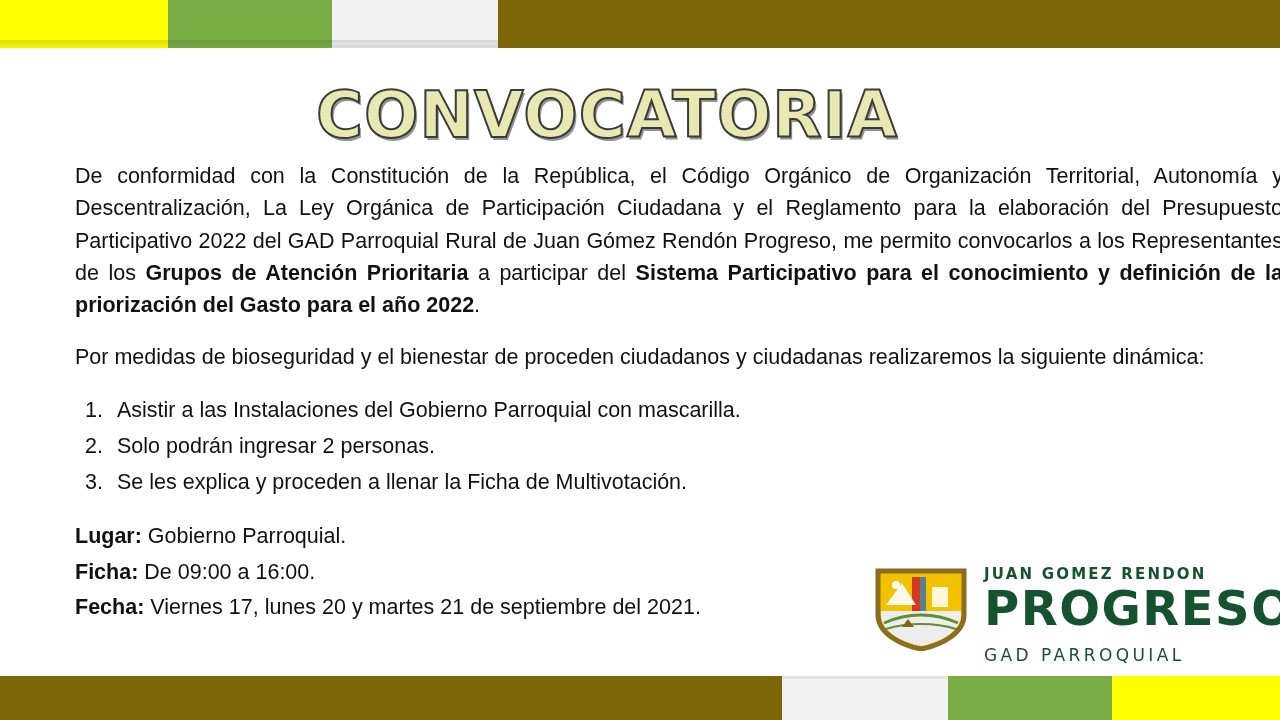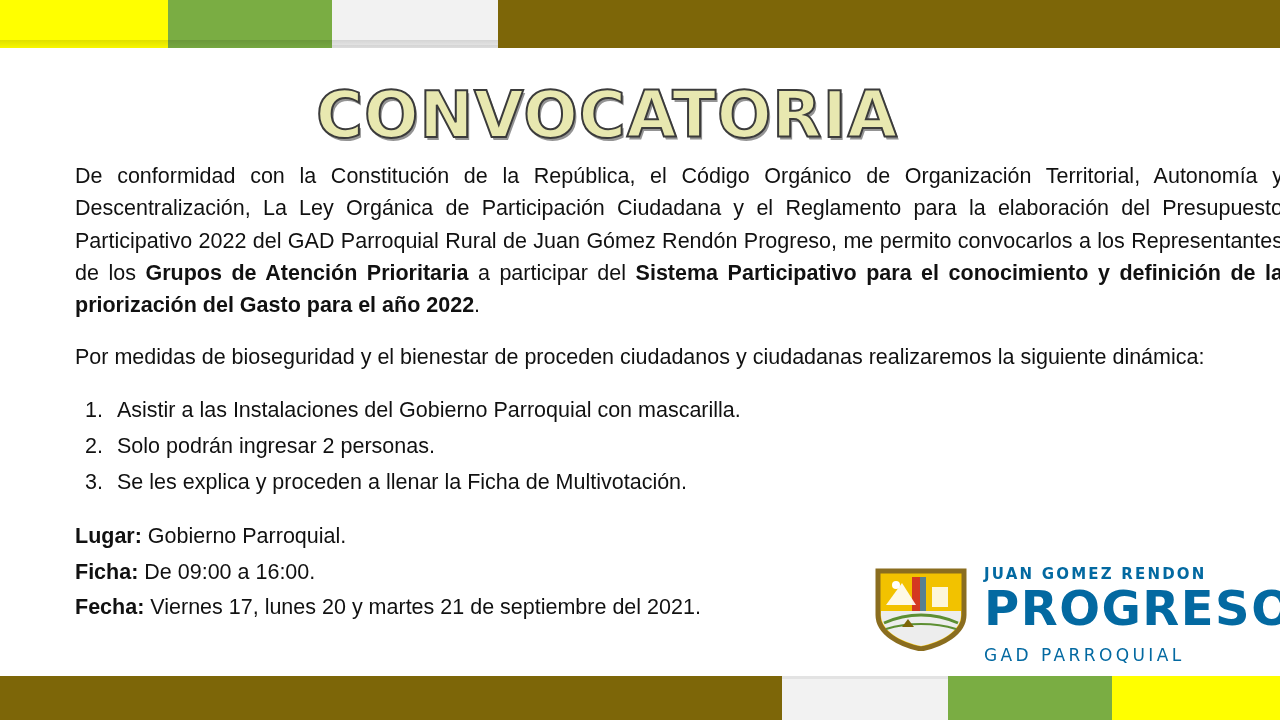--- a/index.html
+++ b/index.html
@@ -114,21 +114,21 @@
   .shield {
     position: absolute;
     left: 0; top: 0;
     width: 98px; height: 86px;
   }
   .logo-text {
     position: absolute;
     left: 112px;
     top: 2px;
     width: 268px;
-    color: #0369a1;
+    color: #14532d;
     font-family: "DejaVu Sans", sans-serif;
   }
   .logo-line1 {
     font-size: 15px;
     font-weight: bold;
     letter-spacing: 2.2px;
     line-height: 1;
     margin-bottom: 2px;
   }
   .logo-line2 {

